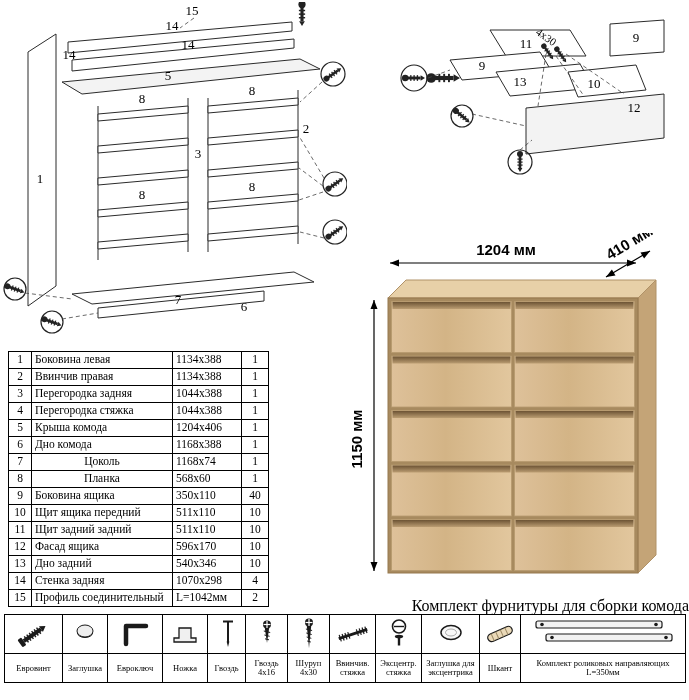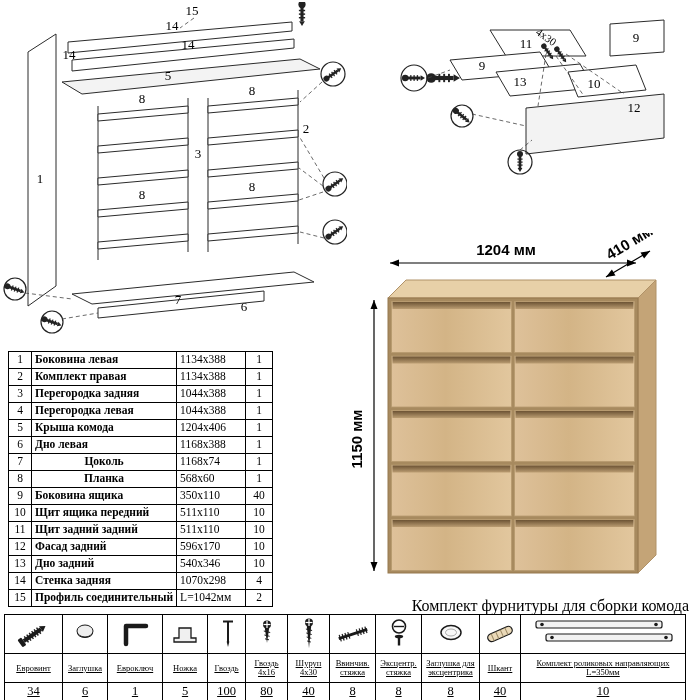--- a/index.html
+++ b/index.html
@@ -13,28 +13,28 @@
   .edge{stroke:#2b2b2b;stroke-width:1;fill:none;}
   .dash{stroke:#444;stroke-width:0.8;stroke-dasharray:4 3;fill:none;}
   .detail{fill:none;stroke:#222;stroke-width:1.2;}
   .dim{stroke:#000;stroke-width:1.2;}
   .dim-label{font-size:15px;font-weight:bold;text-anchor:middle;fill:#000;
              font-family:"Liberation Sans",sans-serif;}
   
   .parts{position:absolute;left:8px;top:351px;border-collapse:collapse;}
   .parts td{border:1px solid #000;font-size:11.5px;line-height:1.15;padding:1px 3px;height:14px;white-space:nowrap;}
   .parts .c-num{width:16px;text-align:center;}
-  .parts .c-name{width:134px;font-weight:bold;}
+  .parts .c-name{width:134px;}
   .parts .c-size{width:62px;}
   .parts .c-qty{width:20px;text-align:center;}
   .parts tr:nth-child(7) .c-name,.parts tr:nth-child(8) .c-name{text-align:center;}
   
   .hw-title{position:absolute;left:0;top:597px;width:689px;text-align:right;font-size:16px;}
   .hw{position:absolute;left:4px;top:614px;width:681px;border-collapse:collapse;table-layout:fixed;}
-  .hw td{border:1px solid #000;text-align:center;vertical-align:middle;padding:0;text-decoration:underline;}
+  .hw td{border:1px solid #000;text-align:center;vertical-align:middle;padding:0;}
   .hw-icons td{height:38px;}
   .hw-names td{font-size:8.5px;line-height:1.05;height:26px;padding:1px;}
   .hw-qty td{font-size:12.5px;height:17px;}
   .hw-ic{display:block;margin:0 auto;}
 </style>
 </head>
 <body>
 
 <svg width="0" height="0" style="position:absolute" aria-hidden="true">
   <defs>
@@ -188,45 +188,45 @@
 <table class="parts">
   <tbody>
       <tr>
         <td class="c-num">1</td>
         <td class="c-name">Боковина левая</td>
         <td class="c-size">1134x388</td>
         <td class="c-qty">1</td>
       </tr>
       <tr>
         <td class="c-num">2</td>
-        <td class="c-name">Комплект правая</td>
+        <td class="c-name">Ввинчив правая</td>
         <td class="c-size">1134x388</td>
         <td class="c-qty">1</td>
       </tr>
       <tr>
         <td class="c-num">3</td>
         <td class="c-name">Перегородка задняя</td>
         <td class="c-size">1044x388</td>
         <td class="c-qty">1</td>
       </tr>
       <tr>
         <td class="c-num">4</td>
-        <td class="c-name">Перегородка левая</td>
+        <td class="c-name">Перегородка стяжка</td>
         <td class="c-size">1044x388</td>
         <td class="c-qty">1</td>
       </tr>
       <tr>
         <td class="c-num">5</td>
         <td class="c-name">Крыша комода</td>
         <td class="c-size">1204x406</td>
         <td class="c-qty">1</td>
       </tr>
       <tr>
         <td class="c-num">6</td>
-        <td class="c-name">Дно левая</td>
+        <td class="c-name">Дно комода</td>
         <td class="c-size">1168x388</td>
         <td class="c-qty">1</td>
       </tr>
       <tr>
         <td class="c-num">7</td>
         <td class="c-name">Цоколь</td>
         <td class="c-size">1168x74</td>
         <td class="c-qty">1</td>
       </tr>
       <tr>
@@ -248,21 +248,21 @@
         <td class="c-qty">10</td>
       </tr>
       <tr>
         <td class="c-num">11</td>
         <td class="c-name">Щит задний задний</td>
         <td class="c-size">511x110</td>
         <td class="c-qty">10</td>
       </tr>
       <tr>
         <td class="c-num">12</td>
-        <td class="c-name">Фасад задний</td>
+        <td class="c-name">Фасад ящика</td>
         <td class="c-size">596x170</td>
         <td class="c-qty">10</td>
       </tr>
       <tr>
         <td class="c-num">13</td>
         <td class="c-name">Дно задний</td>
         <td class="c-size">540x346</td>
         <td class="c-qty">10</td>
       </tr>
       <tr>
@@ -432,28 +432,14 @@
     <td>Ножка</td>
     <td>Гвоздь</td>
     <td>Гвоздь 4x16</td>
     <td>Шуруп 4x30</td>
     <td>Ввинчив. стяжка</td>
     <td>Эксцентр. стяжка</td>
     <td>Заглушка для эксцентрика</td>
     <td>Шкант</td>
     <td>Комплект роликовых направляющих L=350мм</td>
   </tr>
-  <tr class="hw-qty">
-    <td>34</td>
-    <td>6</td>
-    <td>1</td>
-    <td>5</td>
-    <td>100</td>
-    <td>80</td>
-    <td>40</td>
-    <td>8</td>
-    <td>8</td>
-    <td>8</td>
-    <td>40</td>
-    <td>10</td>
-  </tr>
 </tbody>
   </table>
 
 </body></html>

